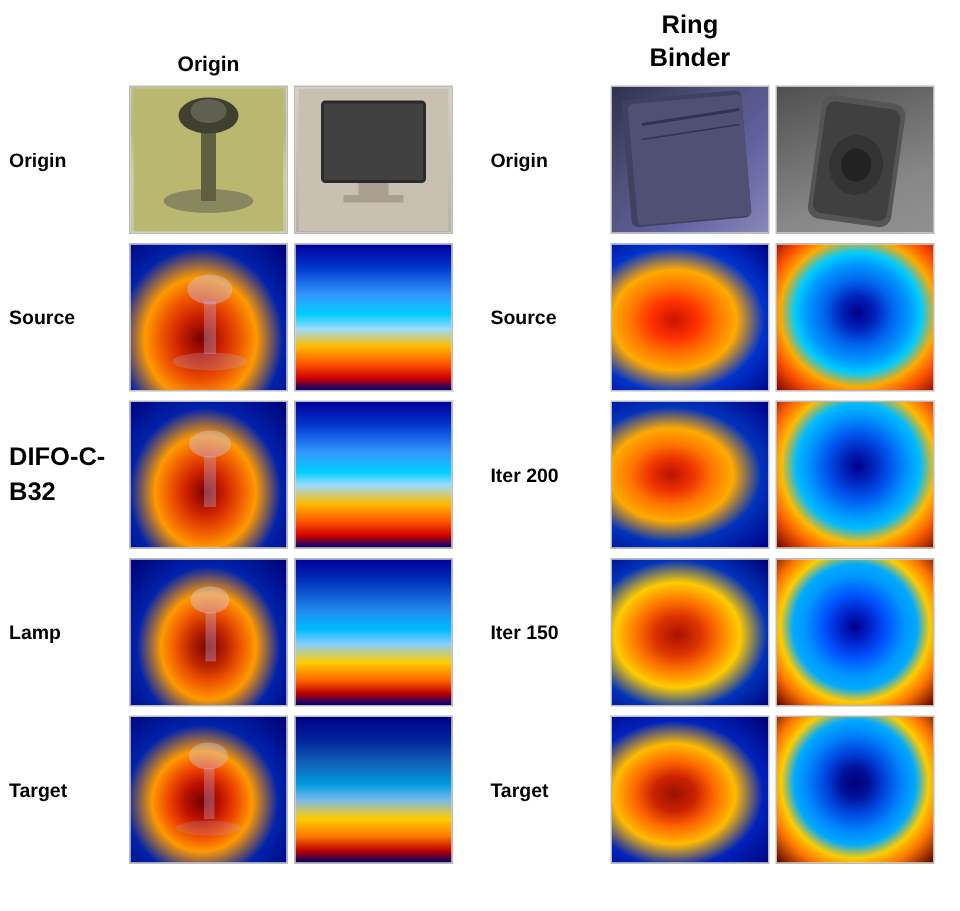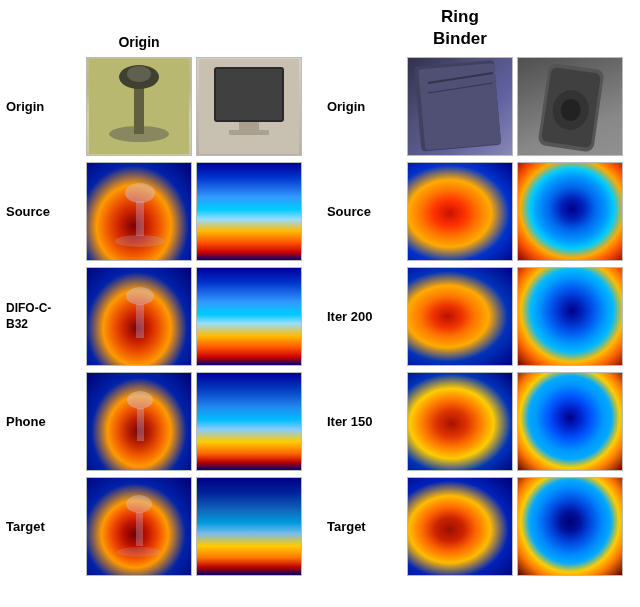--- a/index.html
+++ b/index.html
@@ -53,32 +53,32 @@
         <svg width="106" height="99" viewBox="0 0 106 99" style="position:relative;">
           <ellipse cx="53" cy="30" rx="15" ry="10" fill="rgba(200,200,255,0.4)"></ellipse>
           <rect x="49" y="38" width="8" height="35" fill="rgba(200,200,255,0.3)"></rect>
           <ellipse cx="53" cy="78" rx="25" ry="6" fill="rgba(180,180,220,0.25)"></ellipse>
         </svg>
       </div>
       <div style="width:106px; height:99px; margin:2px; border:1px solid #bbb; overflow:hidden; background:linear-gradient(180deg,#000099 0%,#0033cc 15%,#3399ff 35%,#00ccff 48%,#99ddff 58%,#ffbb00 70%,#ff5500 82%,#cc0000 92%,#000077 100%);"></div>
     </div>
 
     <div style="display:flex; height:105px; align-items:center;">
-      <div style="width:80px; text-align:left; font-weight:bold; font-size:12px; padding-left:2px; line-height:1.3;">DIFO-C-<br>B32</div>
+      <div style="width:80px; text-align:left; font-weight:bold; font-size:17px; padding-left:2px; line-height:1.3;">DIFO-C-<br>B32</div>
       <div style="width:106px; height:99px; margin:2px; border:1px solid #bbb; overflow:hidden; background:radial-gradient(ellipse at 48% 62%, #7a0000 0%, #cc2200 17%, #ee5500 30%, #ff9900 44%, #0022aa 66%, #000077 100%);">
         <svg width="106" height="99" viewBox="0 0 106 99">
           <ellipse cx="53" cy="28" rx="14" ry="9" fill="rgba(200,200,255,0.4)"></ellipse>
           <rect x="49" y="36" width="8" height="34" fill="rgba(200,200,255,0.3)"></rect>
         </svg>
       </div>
       <div style="width:106px; height:99px; margin:2px; border:1px solid #bbb; overflow:hidden; background:linear-gradient(180deg,#000099 0%,#0033cc 15%,#3399ff 35%,#00ccff 48%,#99ddff 57%,#ffbb00 70%,#ff5500 82%,#cc0000 92%,#000077 100%);"></div>
     </div>
 
     <div style="display:flex; height:105px; align-items:center;">
-      <div style="width:80px; text-align:left; font-weight:bold; font-size:13px; padding-left:2px;">Phone</div>
+      <div style="width:80px; text-align:left; font-weight:bold; font-size:13px; padding-left:2px;">Lamp</div>
       <div style="width:106px; height:99px; margin:2px; border:1px solid #bbb; overflow:hidden; background:radial-gradient(ellipse at 50% 60%, #780000 0%, #bb2200 16%, #ee5500 29%, #ff9900 43%, #0022aa 65%, #000077 100%);">
         <svg width="106" height="99" viewBox="0 0 106 99">
           <ellipse cx="53" cy="27" rx="13" ry="9" fill="rgba(210,210,255,0.4)"></ellipse>
           <rect x="50" y="35" width="7" height="33" fill="rgba(210,210,255,0.3)"></rect>
         </svg>
       </div>
       <div style="width:106px; height:99px; margin:2px; border:1px solid #bbb; overflow:hidden; background:linear-gradient(180deg,#000099 0%,#0033bb 15%,#2288ee 35%,#00bbff 48%,#88ccff 58%,#ffcc00 71%,#ff6600 83%,#bb0000 92%,#000077 100%);"></div>
     </div>
 
     <div style="display:flex; height:105px; align-items:center;">

